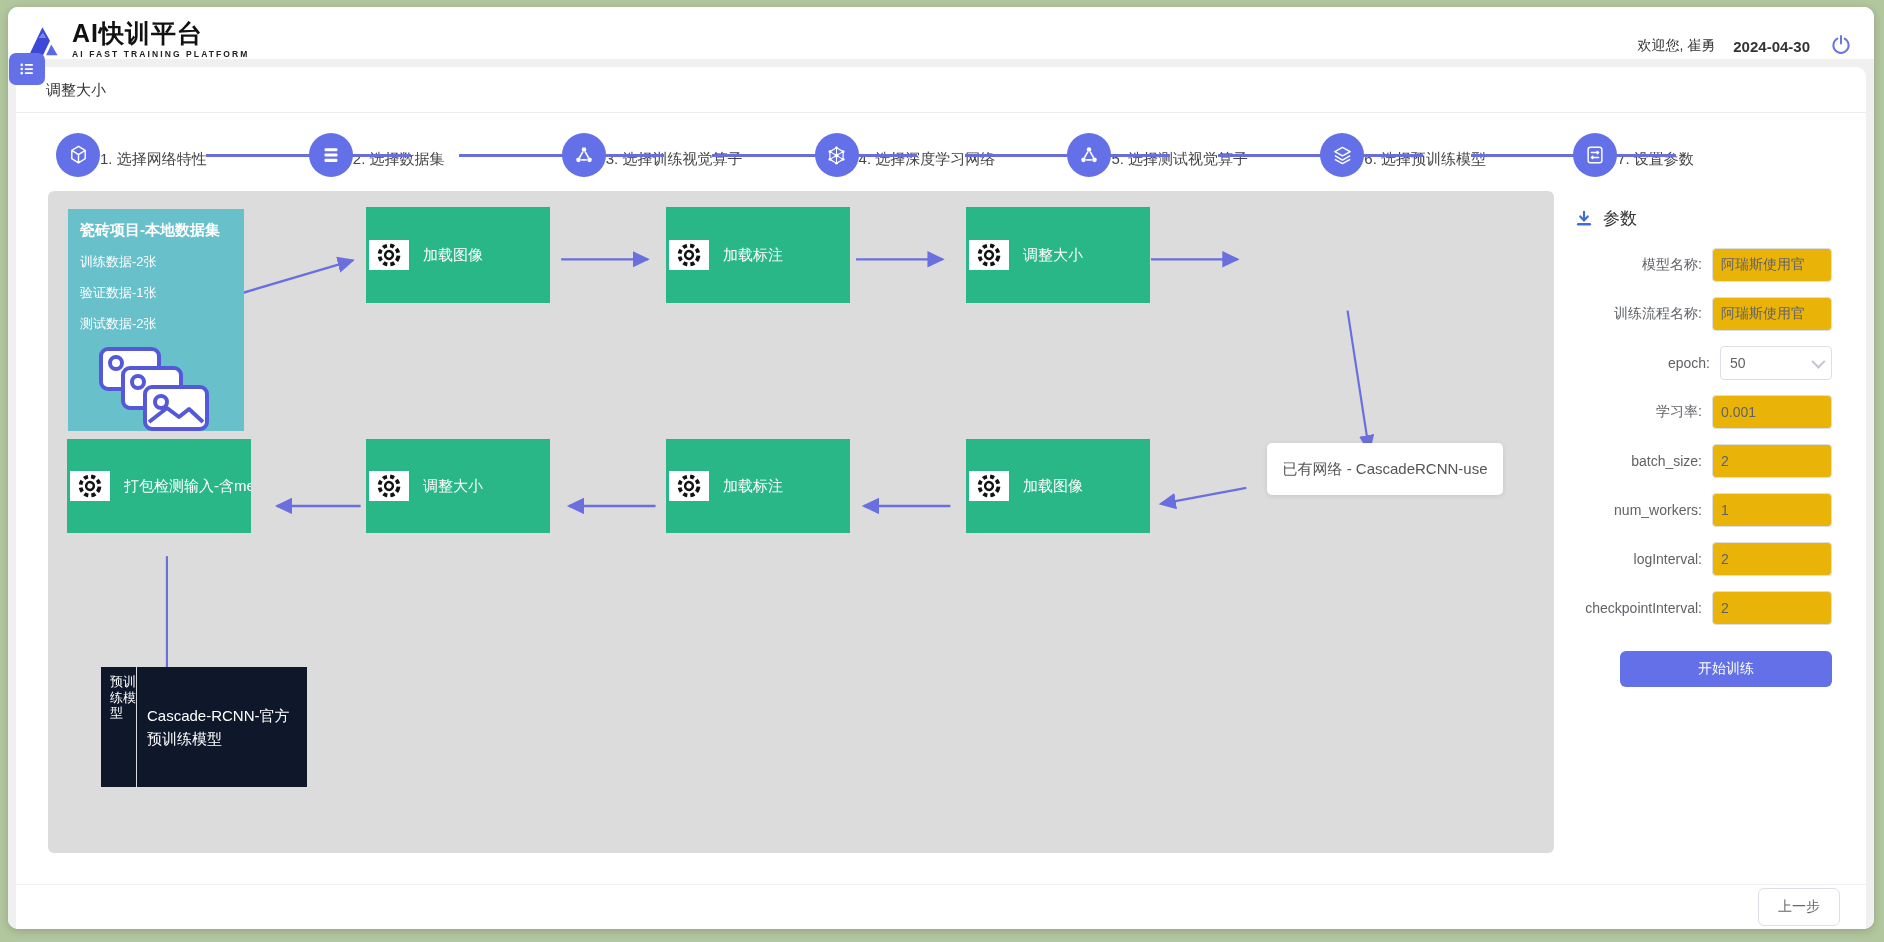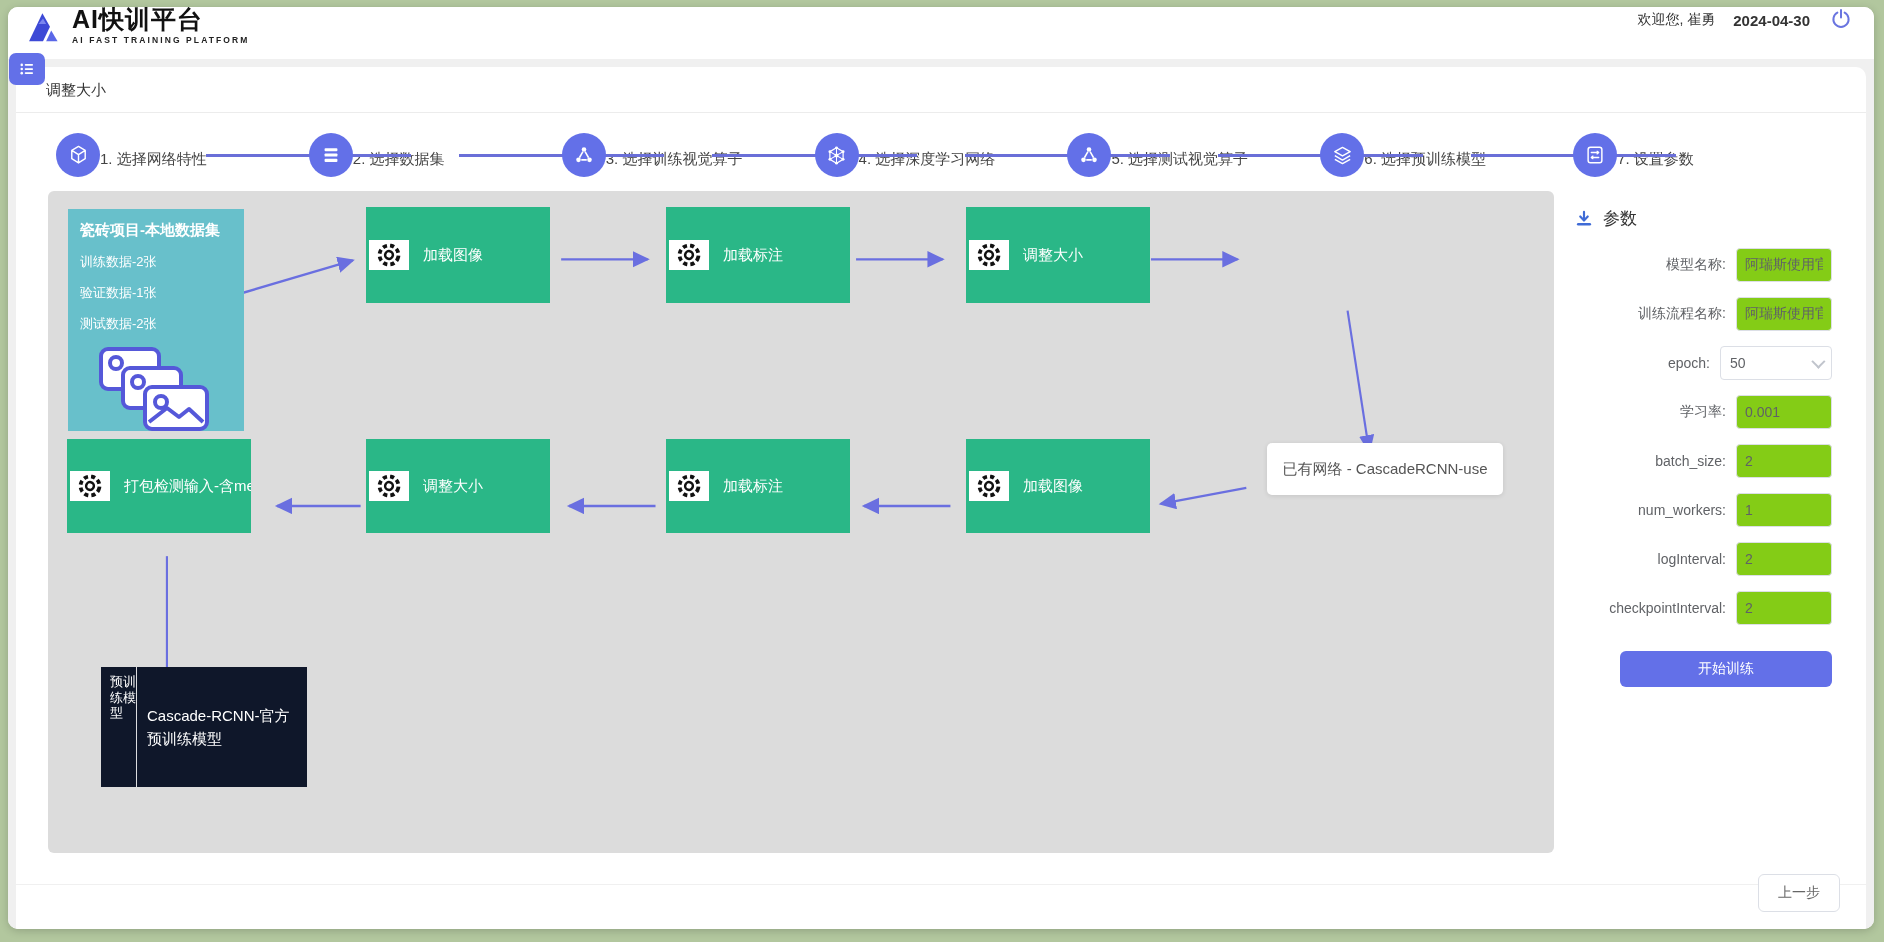--- a/index.html
+++ b/index.html
@@ -1,20 +1,20 @@
 <!DOCTYPE html>
 <html><head>
 <meta charset="utf-8">
 <style>
   html,body{margin:0;padding:0;width:1884px;height:942px;overflow:hidden;
     font-family:"Liberation Sans","DejaVu Sans",sans-serif;background:#b2c79e;}
   .app{position:absolute;top:7px;left:8px;right:10px;bottom:13px;background:#fff;
     border-radius:10px;overflow:hidden;box-shadow:0 2px 8px rgba(0,0,0,.18);}
   
-  .hd{height:52px;background:#fff;display:flex;align-items:flex-start;justify-content:space-between;
+  .hd{height:52px;background:#fff;display:flex;align-items:flex-end;justify-content:space-between;
     padding:0 20px 0 14px;position:relative;z-index:5;}
   .logo{display:flex;align-items:center;gap:8px;}
   .logo-txt .t1{font-size:25px;font-weight:800;color:#111;letter-spacing:1px;line-height:1;}
   .logo-txt .t2{font-size:8.5px;font-weight:700;color:#222;letter-spacing:2.1px;margin-top:3px;}
   .hd-right{display:flex;align-items:center;gap:18px;}
   .welcome{font-size:14px;color:#333;}
   .date{font-size:15px;color:#333;font-weight:700;}
   .pwr{width:26px;height:26px;border:none;background:transparent;cursor:pointer;padding:0;}
   
   .content{position:relative;background:#f0f0f0;height:calc(100% - 52px);padding:8px 8px 10px;}
@@ -51,30 +51,30 @@
     box-shadow:0 1px 5px rgba(0,0,0,.10);cursor:move;}
   .pre-node{left:19px;top:476px;width:206px;height:120px;background:#0f172a;display:flex;color:#fff;cursor:move;margin-left:34px;}
   .pre-side{width:26px;padding:7px 0 0 9px;font-size:13px;line-height:1.2;border-right:1px solid rgba(255,255,255,.85);
     word-break:break-all;}
   .pre-main{flex:1;display:flex;align-items:center;padding:6px 10px;font-size:15px;line-height:1.55;}
   
   .panel{width:296px;flex:none;padding:14px 18px 0 6px;box-sizing:border-box;}
   .panel-hd{display:flex;align-items:center;gap:9px;font-size:17px;color:#333;margin:2px 0 18px 14px;}
   .f-row{display:flex;align-items:center;justify-content:flex-end;margin-bottom:15px;}
   .f-label{font-size:14px;color:#606266;margin-right:10px;text-align:right;white-space:nowrap;}
-  .f-input{width:96px;height:34px;box-sizing:border-box;border:1px solid #dcdfe6;border-radius:4px;
-    padding:0 8px;font-size:14px;color:#606266;background:#84cc16;font-family:inherit;}
+  .f-input{width:120px;height:34px;box-sizing:border-box;border:1px solid #dcdfe6;border-radius:4px;
+    padding:0 8px;font-size:14px;color:#606266;background:#eab308;font-family:inherit;}
   .f-select{width:112px;height:34px;box-sizing:border-box;border:1px solid #dcdfe6;border-radius:4px;
     background:#fff;display:flex;align-items:center;justify-content:space-between;padding:0 9px;cursor:pointer;}
   .f-select span{font-size:14px;color:#606266;}
   .caret{width:8px;height:8px;border-right:2px solid #c0c4cc;border-bottom:2px solid #c0c4cc;
     transform:rotate(45deg) translateY(-2px);}
   .start-btn{display:block;margin:26px 0 0 auto;width:212px;height:36px;background:#6370e8;color:#fff;
     border:none;border-radius:6px;font-size:14px;cursor:pointer;font-family:inherit;}
-  .prev-btn{position:absolute;right:26px;bottom:25px;padding:9px 19px;background:#fff;color:#666;
+  .prev-btn{position:absolute;right:26px;bottom:11px;padding:9px 19px;background:#fff;color:#666;
     border:1px solid #dcdfe6;border-radius:6px;font-size:14px;cursor:pointer;font-family:inherit;}
   .card-foot-line{position:absolute;left:0;right:0;bottom:52px;border-top:1px solid #f0f0f0;}
 </style>
 </head>
 <body>
 
 <div class="app">
 
   <div class="hd">
     <div class="logo">

